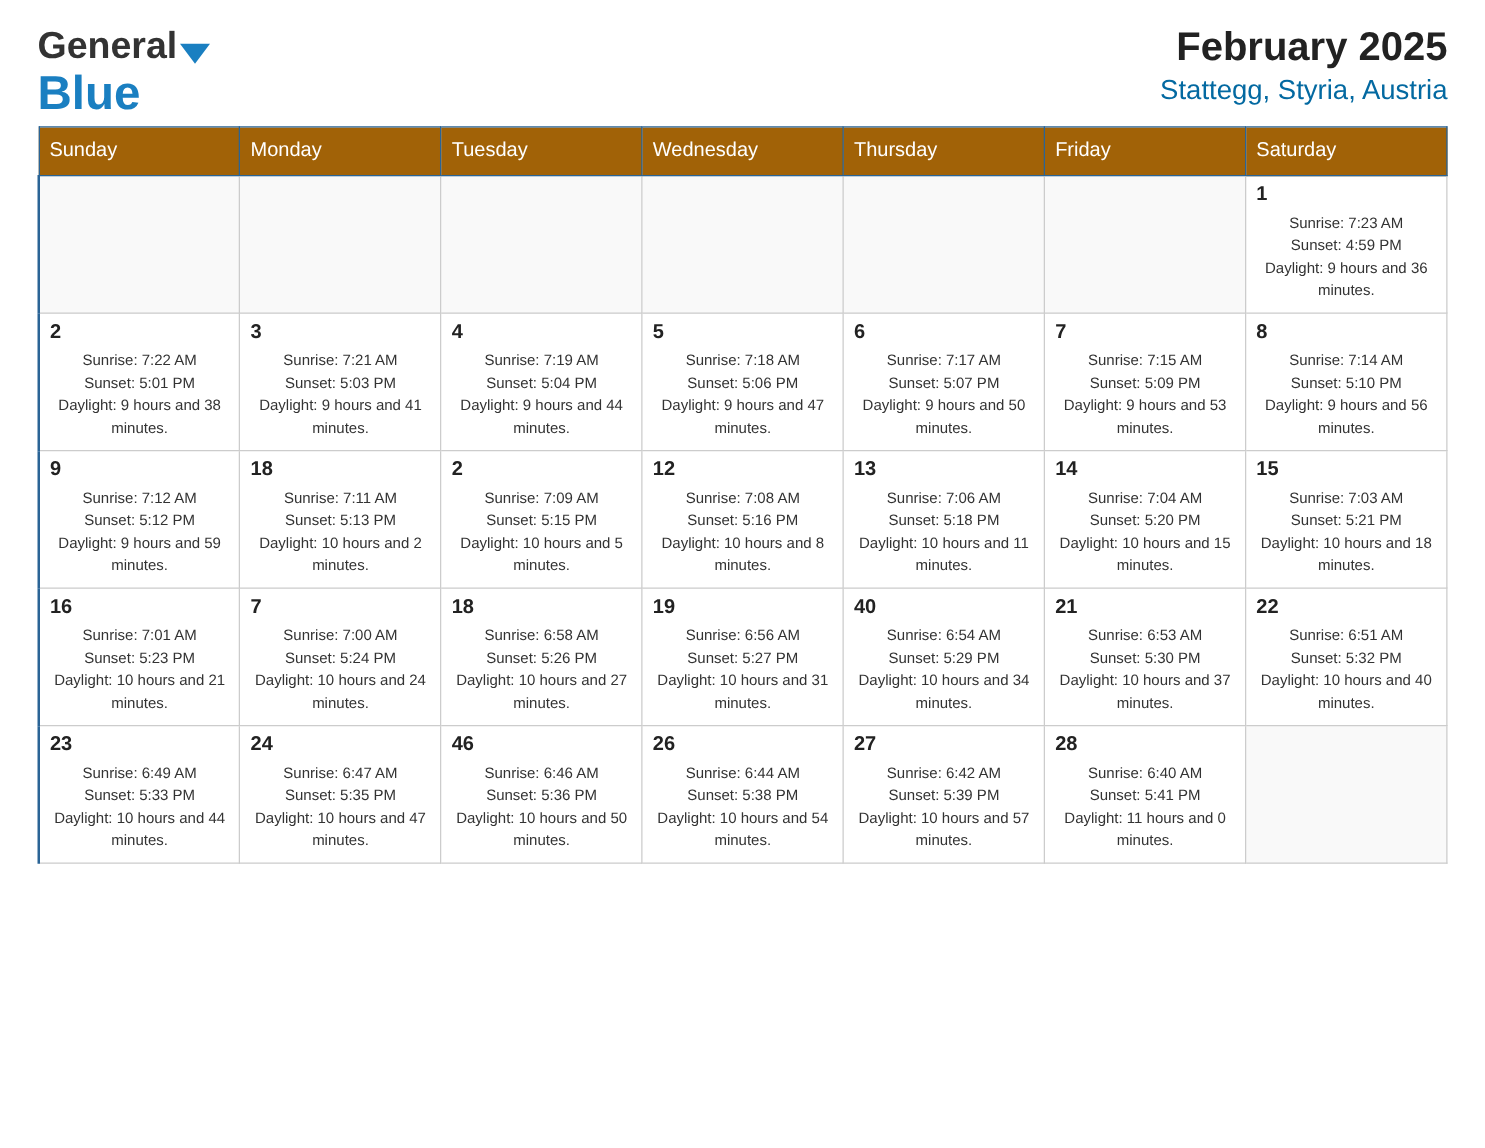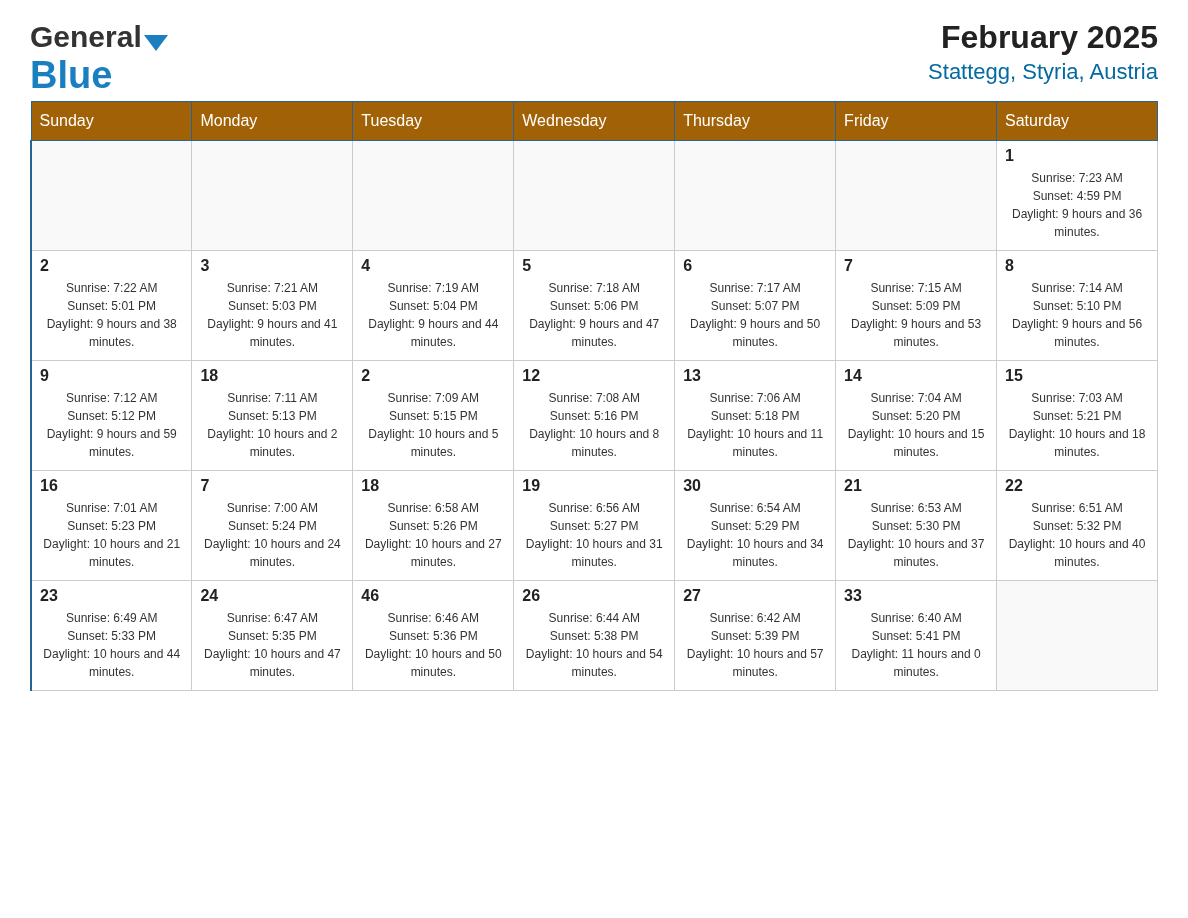--- a/index.html
+++ b/index.html
@@ -215,21 +215,21 @@
         </td>
         <td>
           <div class="day-number">18</div>
           <div class="day-info">Sunrise: 6:58 AM<br>Sunset: 5:26 PM<br>Daylight: 10 hours and 27 minutes.</div>
         </td>
         <td>
           <div class="day-number">19</div>
           <div class="day-info">Sunrise: 6:56 AM<br>Sunset: 5:27 PM<br>Daylight: 10 hours and 31 minutes.</div>
         </td>
         <td>
-          <div class="day-number">30</div>
+          <div class="day-number">40</div>
           <div class="day-info">Sunrise: 6:54 AM<br>Sunset: 5:29 PM<br>Daylight: 10 hours and 34 minutes.</div>
         </td>
         <td>
           <div class="day-number">21</div>
           <div class="day-info">Sunrise: 6:53 AM<br>Sunset: 5:30 PM<br>Daylight: 10 hours and 37 minutes.</div>
         </td>
         <td>
           <div class="day-number">22</div>
           <div class="day-info">Sunrise: 6:51 AM<br>Sunset: 5:32 PM<br>Daylight: 10 hours and 40 minutes.</div>
         </td>
@@ -249,19 +249,19 @@
         </td>
         <td>
           <div class="day-number">26</div>
           <div class="day-info">Sunrise: 6:44 AM<br>Sunset: 5:38 PM<br>Daylight: 10 hours and 54 minutes.</div>
         </td>
         <td>
           <div class="day-number">27</div>
           <div class="day-info">Sunrise: 6:42 AM<br>Sunset: 5:39 PM<br>Daylight: 10 hours and 57 minutes.</div>
         </td>
         <td>
-          <div class="day-number">33</div>
+          <div class="day-number">28</div>
           <div class="day-info">Sunrise: 6:40 AM<br>Sunset: 5:41 PM<br>Daylight: 11 hours and 0 minutes.</div>
         </td>
         <td class="empty-cell"></td>
       </tr>
     </tbody>
 </table>
 
 </body></html>

